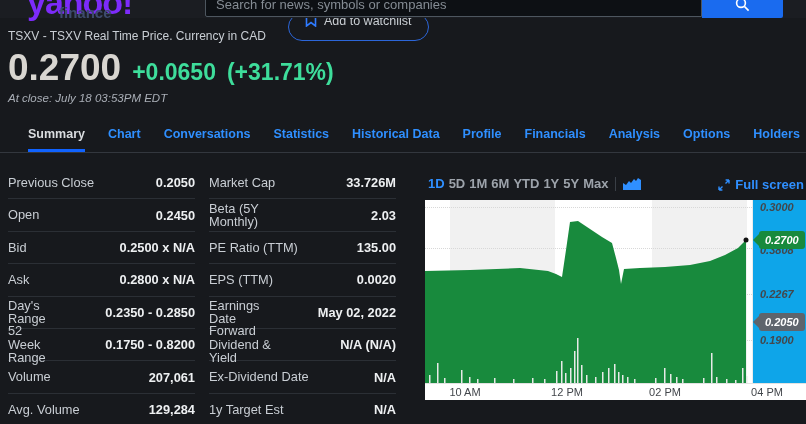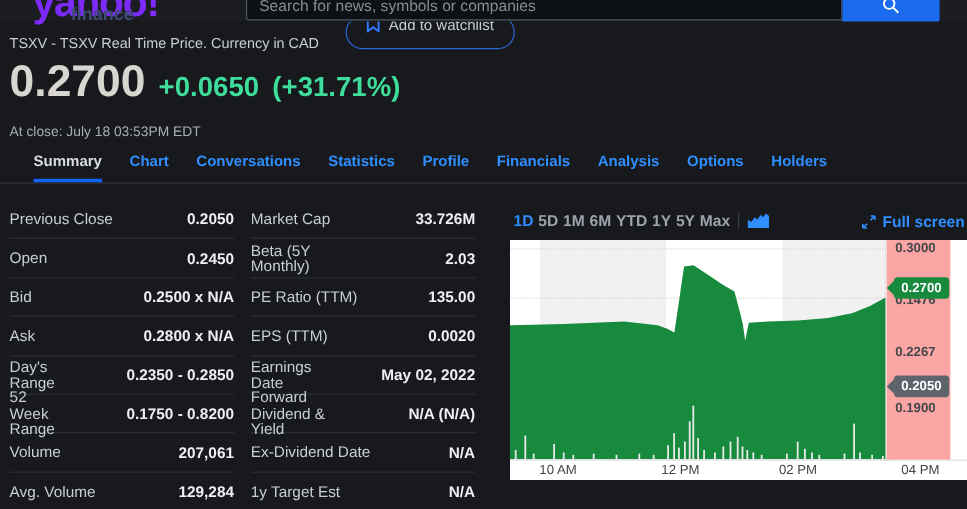--- a/index.html
+++ b/index.html
@@ -32,21 +32,21 @@
   #watchlist-pill {
     left:288px; top:13px; height:28px; padding:0 16px; z-index:10;
     border:1px solid #2c66d9; border-radius:16px;
     display:flex; align-items:flex-start; gap:7px;
     color:#c9ced3; font-size:12.5px; background:transparent; cursor:pointer;
   }
   #ticker-meta { left:8px; top:29px; font-size:12px; color:#c9ced4; }
   #price-row { left:8px; top:47px; display:flex; align-items:baseline; gap:11px; }
   #price { font-size:37px; font-weight:bold; color:#d9d6d1; line-height:42px; }
   .chg { font-size:23px; font-weight:bold; color:#3edd9b; }
-  #at-close { left:8px; top:104px; font-size:11.5px; color:#a9aeb6; }
+  #at-close { left:8px; top:92px; font-size:11.5px; color:#a9aeb6;font-style:italic; }
 
   
   #tabbar {
     left:0; top:117px; width:806px; height:36px;
     border-bottom:1px solid #33373e;
     display:flex; align-items:stretch; padding-left:28px; gap:23px; overflow:hidden;
   }
   .tab { font-size:12.5px; font-weight:bold; color:#2f8fff; display:flex; align-items:center;
          white-space:nowrap; cursor:pointer; border-bottom:3px solid transparent; padding-top:2px; }
   .tab.active { color:#d9dcdf; border-bottom-color:#1063ff; }
@@ -68,21 +68,21 @@
   #fullscreen { right:2px; top:177px; display:flex; align-items:center; gap:5px; cursor:pointer; }
   #fullscreen span { font-size:13px; font-weight:bold; color:#2f8fff; }
 
   
   #chart { left:425px; top:200px; width:381px; height:200px; background:#ffffff; }
   .band { position:absolute; top:0; height:183px; background:#f1f1f1; }
   .gline { position:absolute; left:0; width:327px; border-top:1px dotted #d8d8d8; }
   #plot-svg { position:absolute; left:0; top:0; }
   #x-axis { position:absolute; left:0; top:183px; width:381px; height:17px; background:#fff; border-top:1px solid #e2e2e2; }
   .xtick { position:absolute; top:2px; font-size:11px; color:#42464b; transform:translateX(-50%); white-space:nowrap; }
-  #gutter { position:absolute; left:313px; top:0; width:54px; height:183px; background:#fca5a5; border-left:1px solid #ececec; }
+  #gutter { position:absolute; left:327px; top:0; width:54px; height:183px; background:#0ea5e9; border-left:1px solid #ececec;font-style:italic; }
   .ytick { position:absolute; left:7px; font-size:11px; font-weight:bold; color:#43474c; z-index:1; }
   .badge { position:absolute; left:6px; height:18px; line-height:18px; padding:0 6px;
            font-size:11px; font-weight:bold; color:#fff; border-radius:3px; z-index:3; }
   .badge:before { content:""; position:absolute; left:-6px; top:3px;
                   border-top:6px solid transparent; border-bottom:6px solid transparent; }
   .badge.green { background:#188a3d; } .badge.green:before { border-right:6px solid #188a3d; }
   .badge.gray  { background:#5e646c; } .badge.gray:before  { border-right:6px solid #5e646c; }
 </style>
 </head>
 <body>
@@ -114,20 +114,21 @@
   <span class="chg">+0.0650</span>
   <span class="chg">(+31.71%)</span>
 </div>
 <div id="at-close" class="abs">At close: July 18 03:53PM EDT</div>
 
 <div id="tabbar" class="abs">
     <div class="tab active">Summary</div>
     <div class="tab">Chart</div>
     <div class="tab">Conversations</div>
     <div class="tab">Statistics</div>
+    <div class="tab">Historical Data</div>
     <div class="tab">Profile</div>
     <div class="tab">Financials</div>
     <div class="tab">Analysis</div>
     <div class="tab">Options</div>
     <div class="tab">Holders</div>
   </div>
 
 <div id="stats-left" class="abs stats">
     <div class="srow">
       <span class="lbl">Previous Close</span>
@@ -275,19 +276,19 @@
       <circle cx="321" cy="40" r="2.5" fill="#111111"></circle>
     </svg>
     <div id="x-axis">
       <span class="xtick" style="left: 40px;">10 AM</span>
       <span class="xtick" style="left: 142px;">12 PM</span>
       <span class="xtick" style="left: 240px;">02 PM</span>
       <span class="xtick" style="left: 342px;">04 PM</span>
     </div>
     <div id="gutter">
       <span class="ytick" style="top: 1px;">0.3000</span>
-      <span class="ytick" style="top: 44px;">0.1476</span>
+      <span class="ytick" style="top: 44px;">0.3808</span>
       <span class="ytick" style="top: 88px;">0.2267</span>
       <span class="ytick" style="top: 134px;">0.1900</span>
       <div class="badge green" style="top: 31px;">0.2700</div>
       <div class="badge gray" style="top: 113px;">0.2050</div>
     </div>
   </div>
 
 </body></html>

